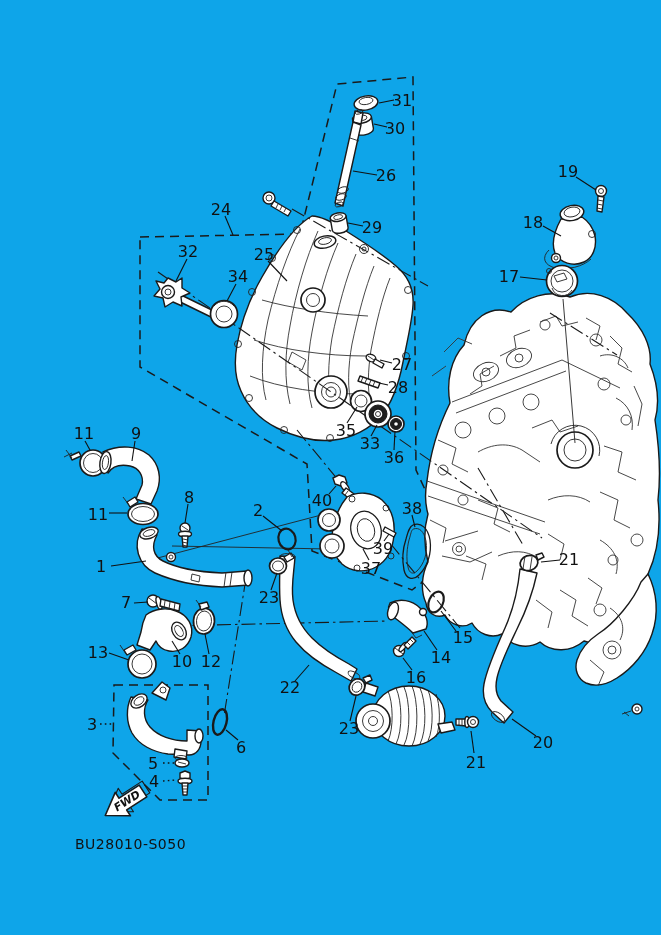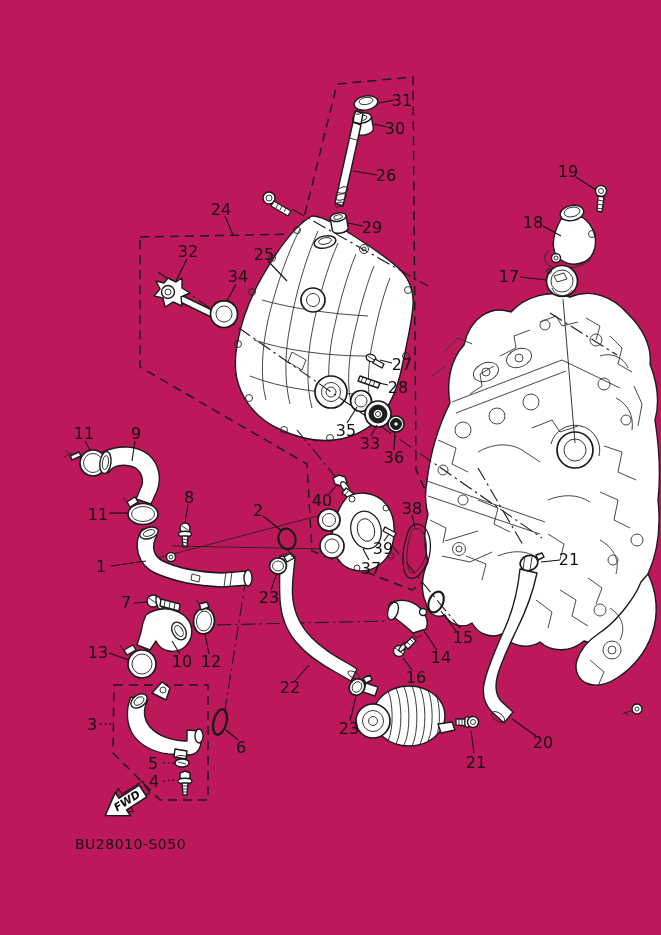--- a/index.html
+++ b/index.html
@@ -1,16 +1,16 @@
 <!DOCTYPE html>
 <html><head>
 <meta charset="utf-8">
 <style>
   html,body{margin:0;padding:0;background:#fff;}
-  #stage{position:relative;width:661px;height:935px;background:#be185d;overflow:hidden;
+  #stage{position:relative;width:661px;height:935px;background:#0ea5e9;overflow:hidden;
          font-family:"DejaVu Sans","Liberation Sans",sans-serif;}
   svg{position:absolute;left:0;top:0;}
   .ln{stroke:#1a1a1a;fill:none;stroke-width:1.3;stroke-linecap:round;stroke-linejoin:round;}
   .fw{stroke:#1a1a1a;fill:#fff;stroke-width:1.4;stroke-linejoin:round;}
   .thin{stroke:#222;fill:none;stroke-width:0.9;}
   .rib{stroke:#333;fill:none;stroke-width:0.9;}
   .dash{stroke:#1a1a1a;fill:none;stroke-width:1.5;stroke-dasharray:9 6;}
   .ddot{stroke:#1a1a1a;fill:none;stroke-width:1.1;stroke-dasharray:14 4 2.5 4;}
   .leader{stroke:#111;fill:none;stroke-width:1.1;}
   .dotlead{stroke:#111;fill:none;stroke-width:1.3;stroke-dasharray:1.6 3.2;}

